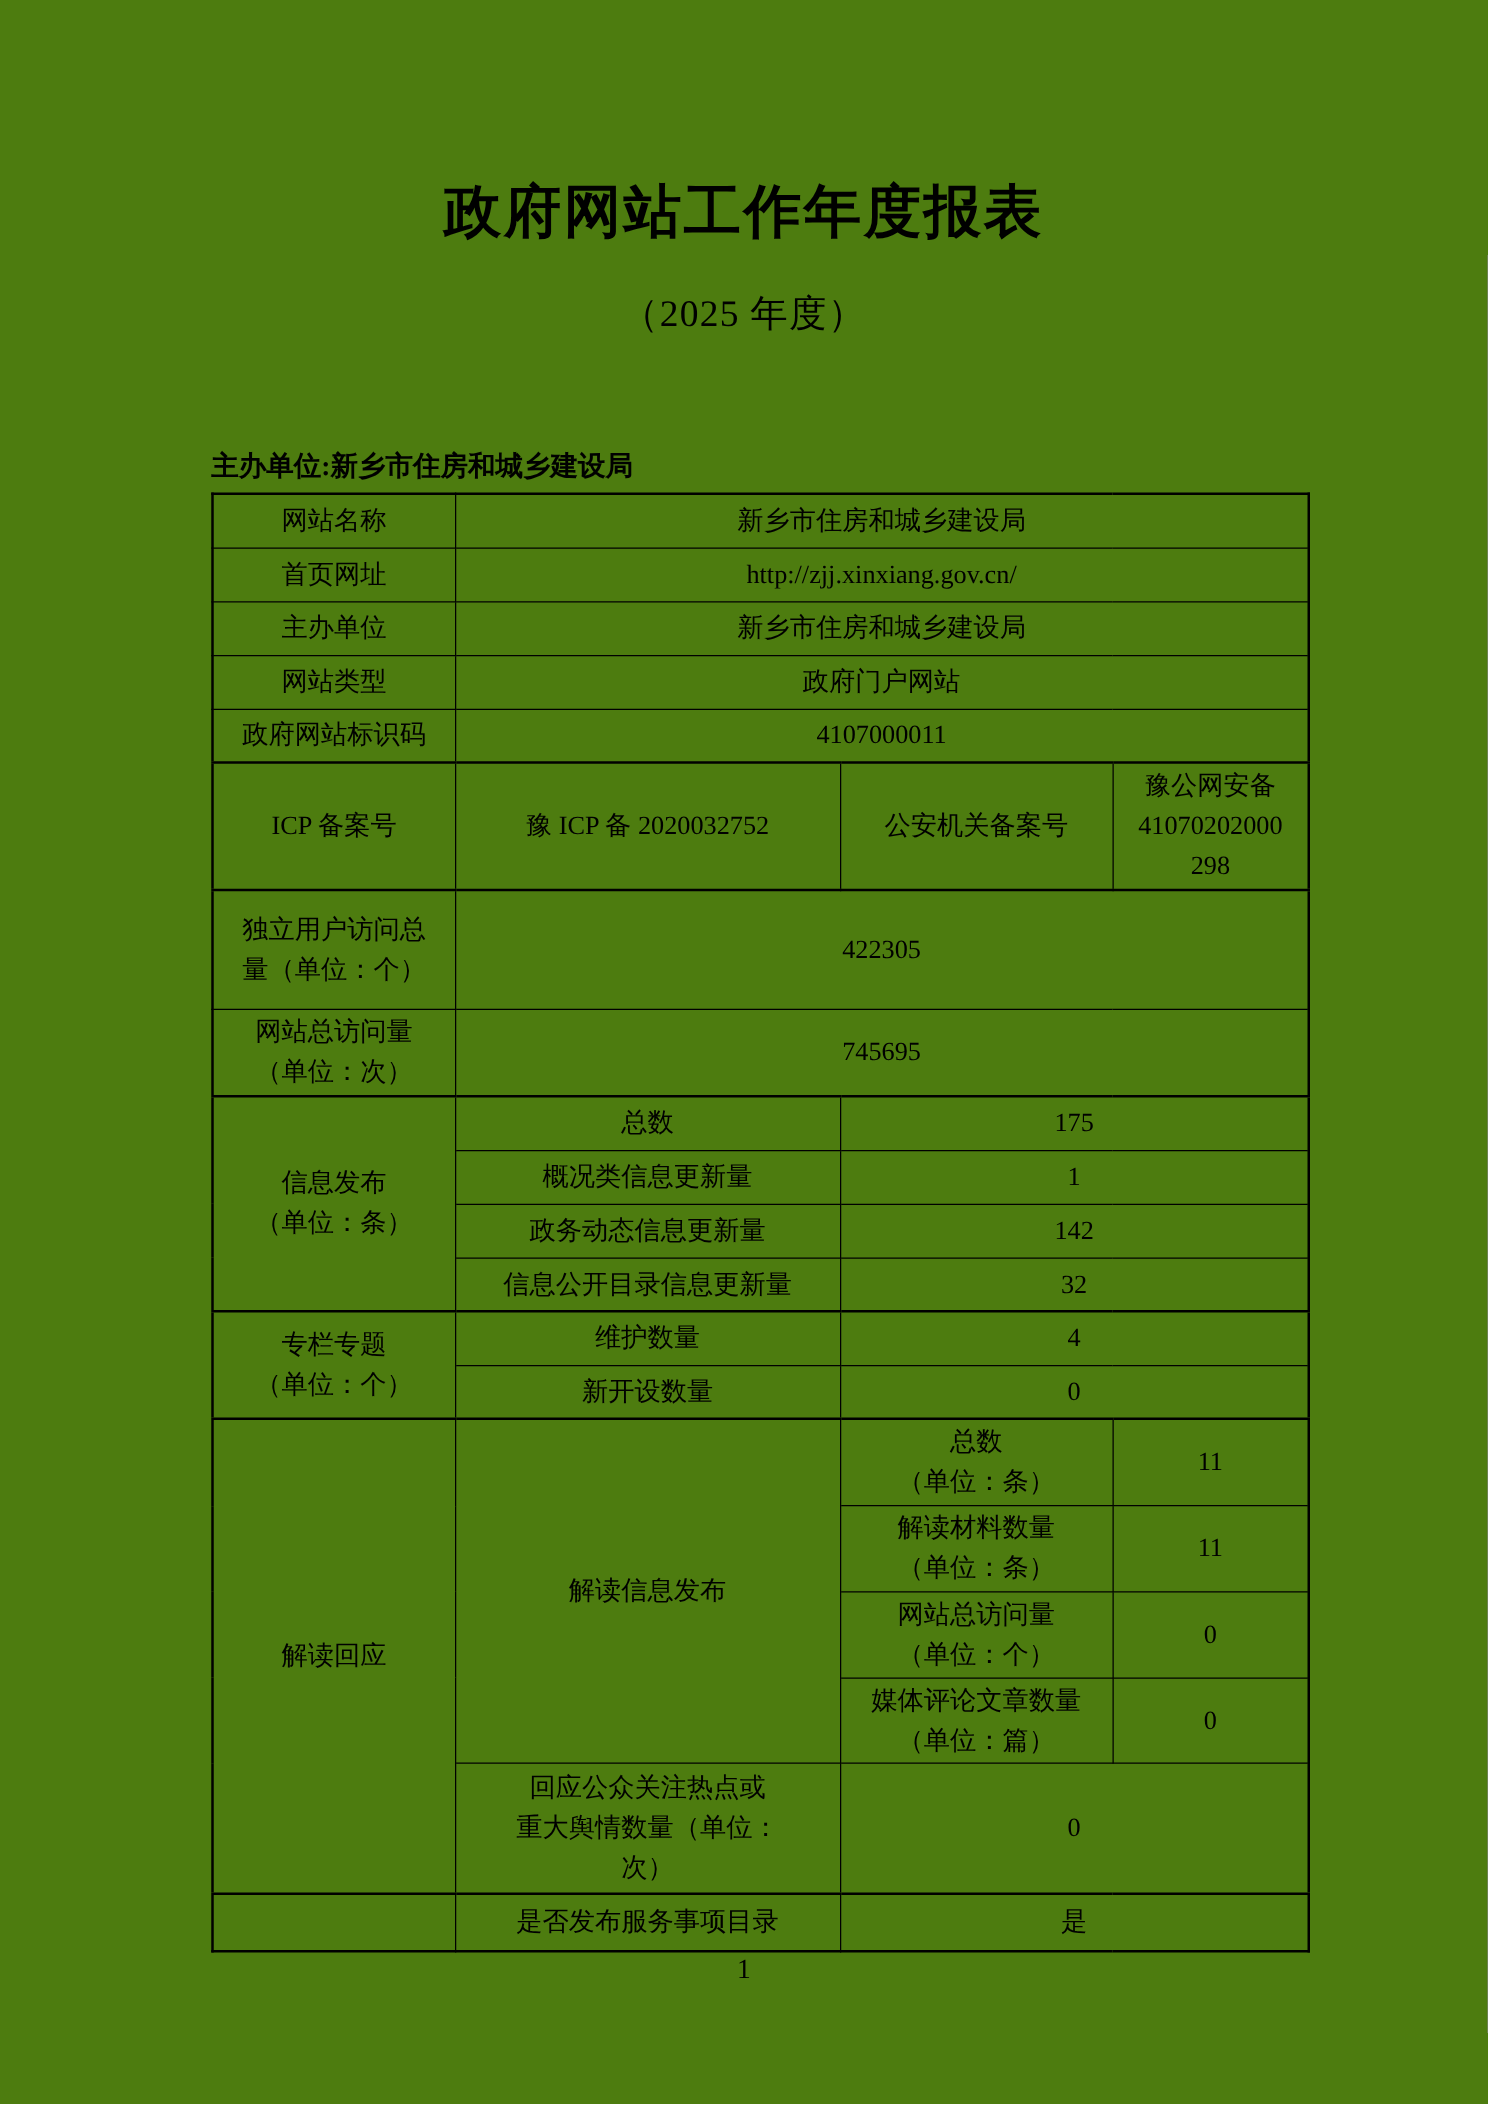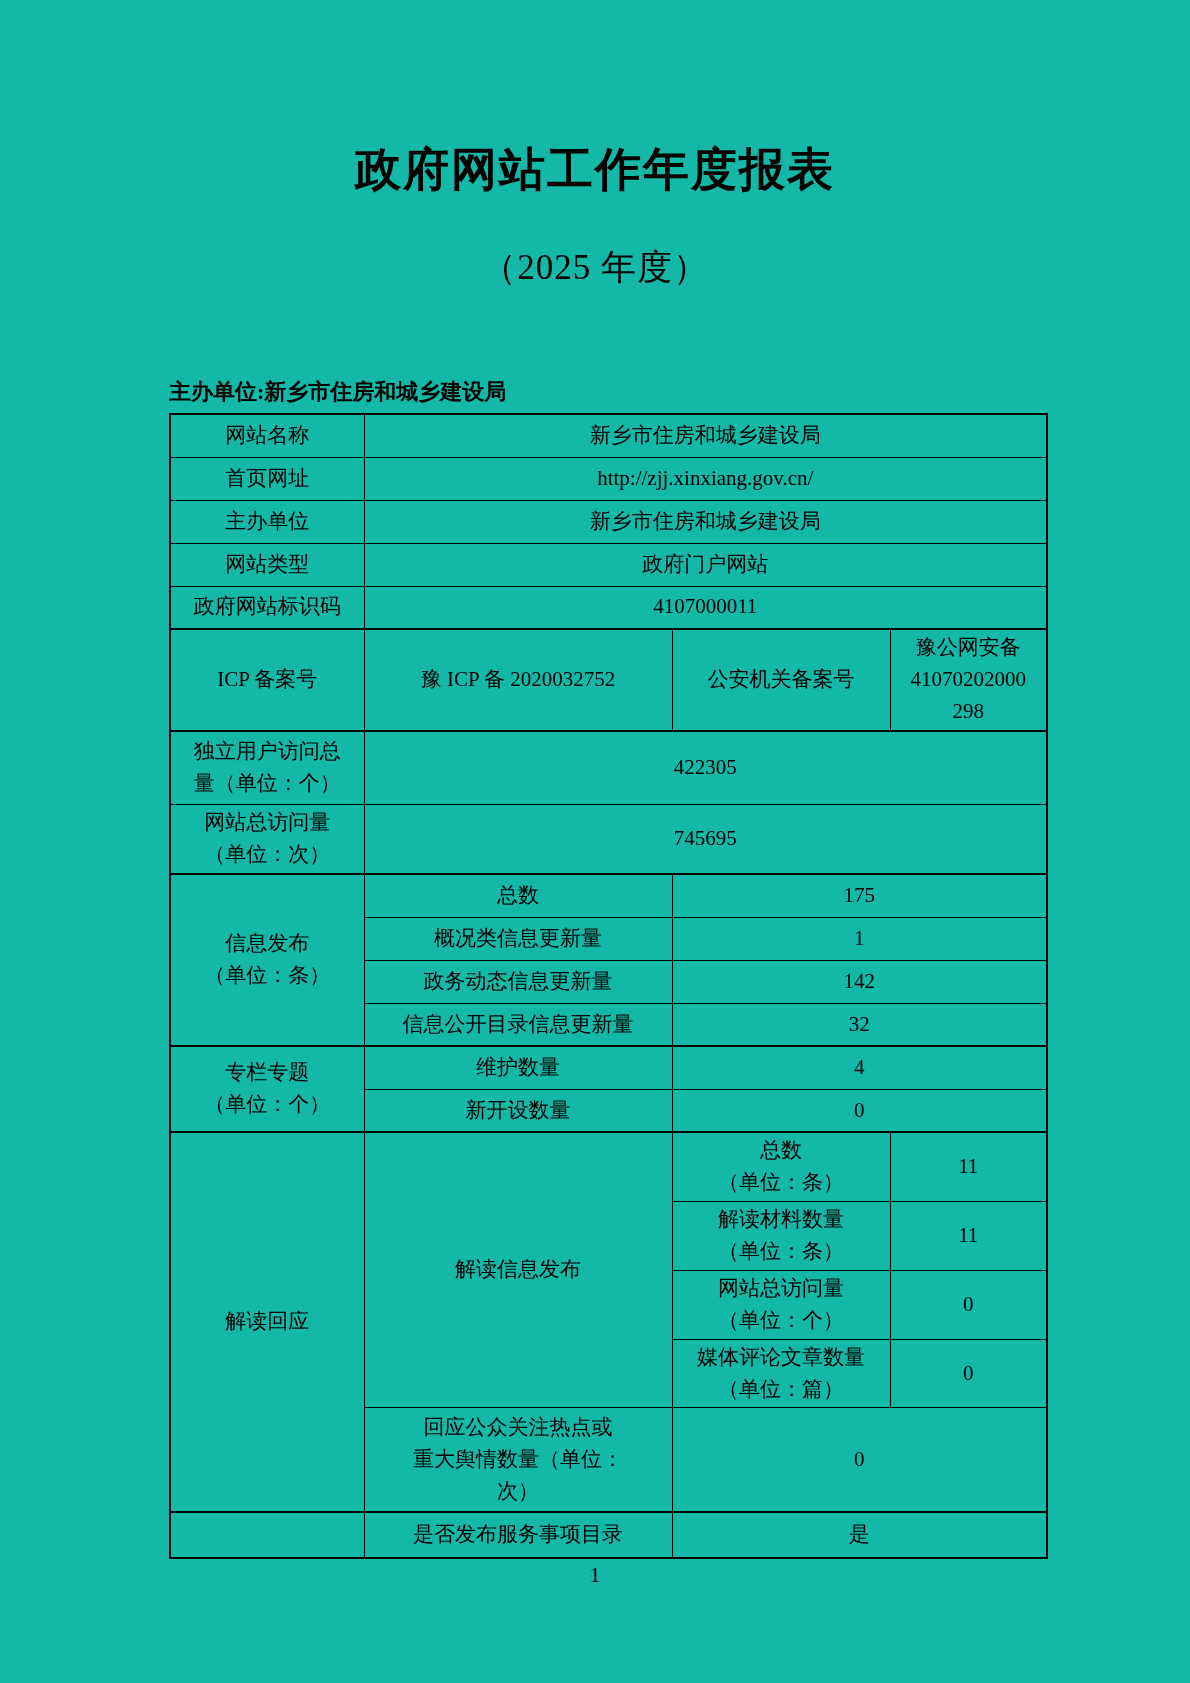--- a/index.html
+++ b/index.html
@@ -2,36 +2,36 @@
 <html><head>
 <meta charset="utf-8">
 <style>
   * { box-sizing: border-box; }
   html, body { margin: 0; padding: 0; background: #888; }
   .page {
     position: relative;
     width: 1190px;
     height: 1683px;
     margin: 0 auto;
-    background: #14b8a6;
+    background: #4d7c0f;
     color: #000000;
     font-family: "Liberation Serif", "DejaVu Serif", serif;
   }
   .title {
     padding-top: 142px;
     text-align: center;
     font-size: 46px;
     font-weight: bold;
     letter-spacing: 2px;
     line-height: 1.2;
   }
   .subtitle {
-    margin-top: 47px;
-    text-align: center;
-    font-size: 35px;
+    margin-top: 34px;
+    text-align: center;
+    font-size: 30px;
     letter-spacing: 1px;
   }
   .unit-line {
     margin: 86px 0 6px 169px;
     font-size: 22px;
     font-weight: bold;
   }
   table.report {
     border-collapse: collapse;
     table-layout: fixed;
@@ -45,21 +45,21 @@
     vertical-align: middle;
     font-size: 21px;
     line-height: 1.52;
     padding: 2px 8px;
     white-space: pre-line;
     overflow: hidden;
   }
   tr.sep td { border-top: 2px solid #000; }
   tr.h43  { height: 43px; }
   tr.h96  { height: 96px; }
-  tr.h74  { height: 74px; }
+  tr.h74  { height: 96px; }
   tr.h65  { height: 65px; }
   tr.h66  { height: 66px; }
   tr.h104 { height: 104px; margin-top: 16px; }
   tr.h46  { height: 46px; }
   .page-number {
     position: absolute;
     bottom: 95px;
     left: 0;
     width: 100%;
     text-align: center;

